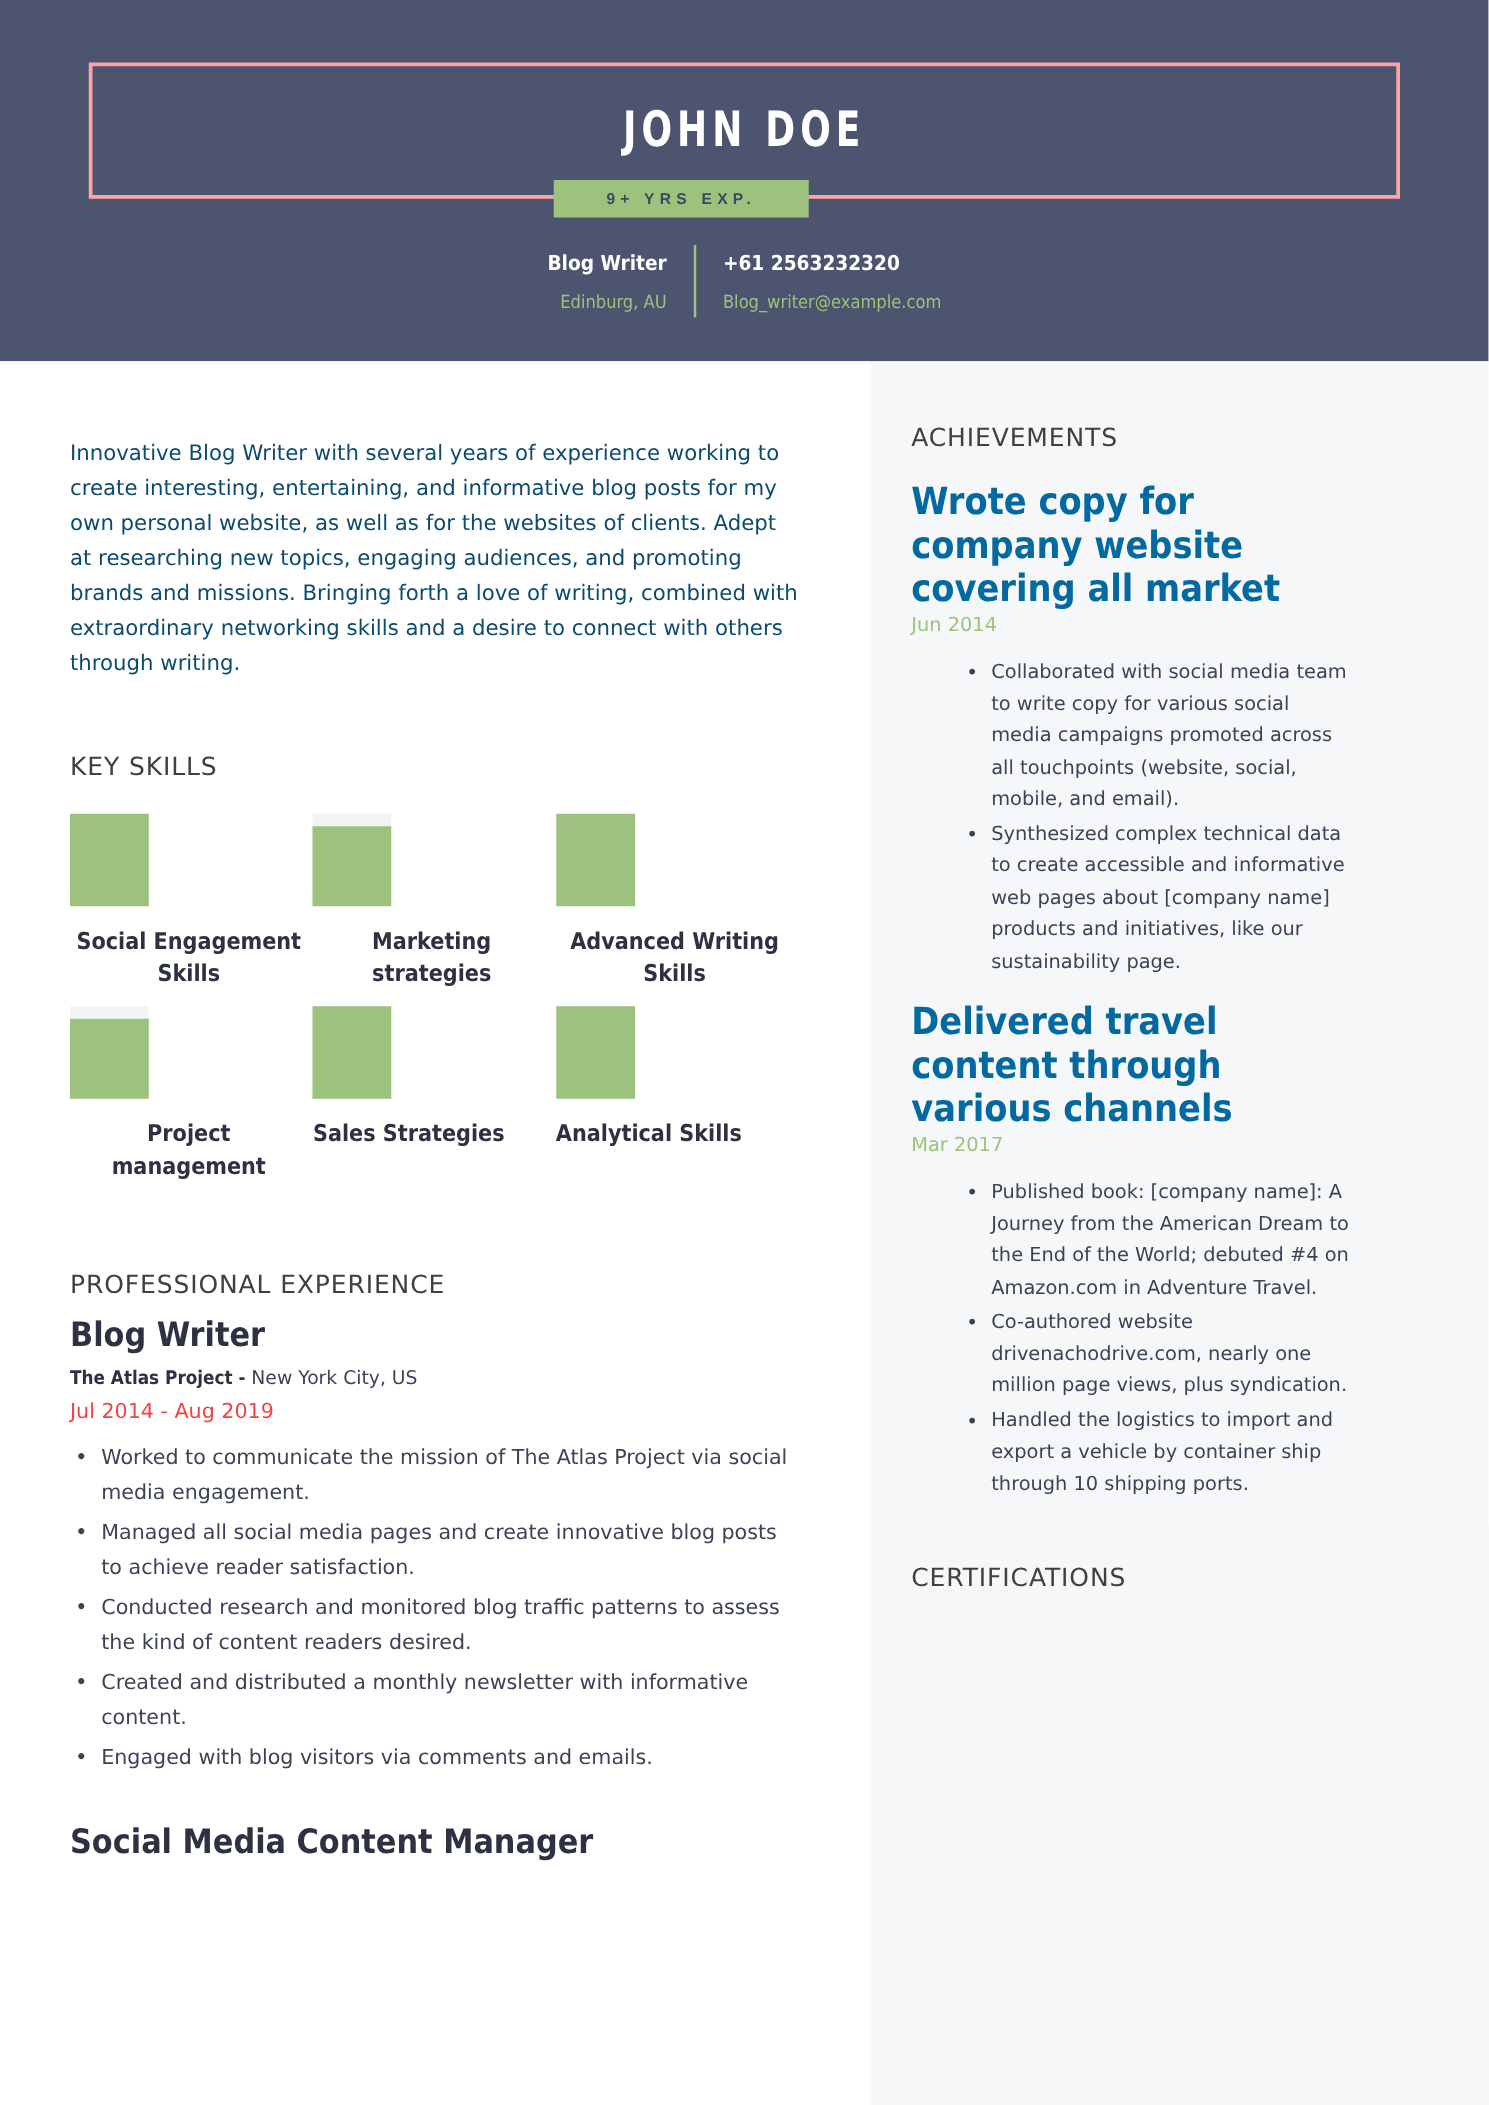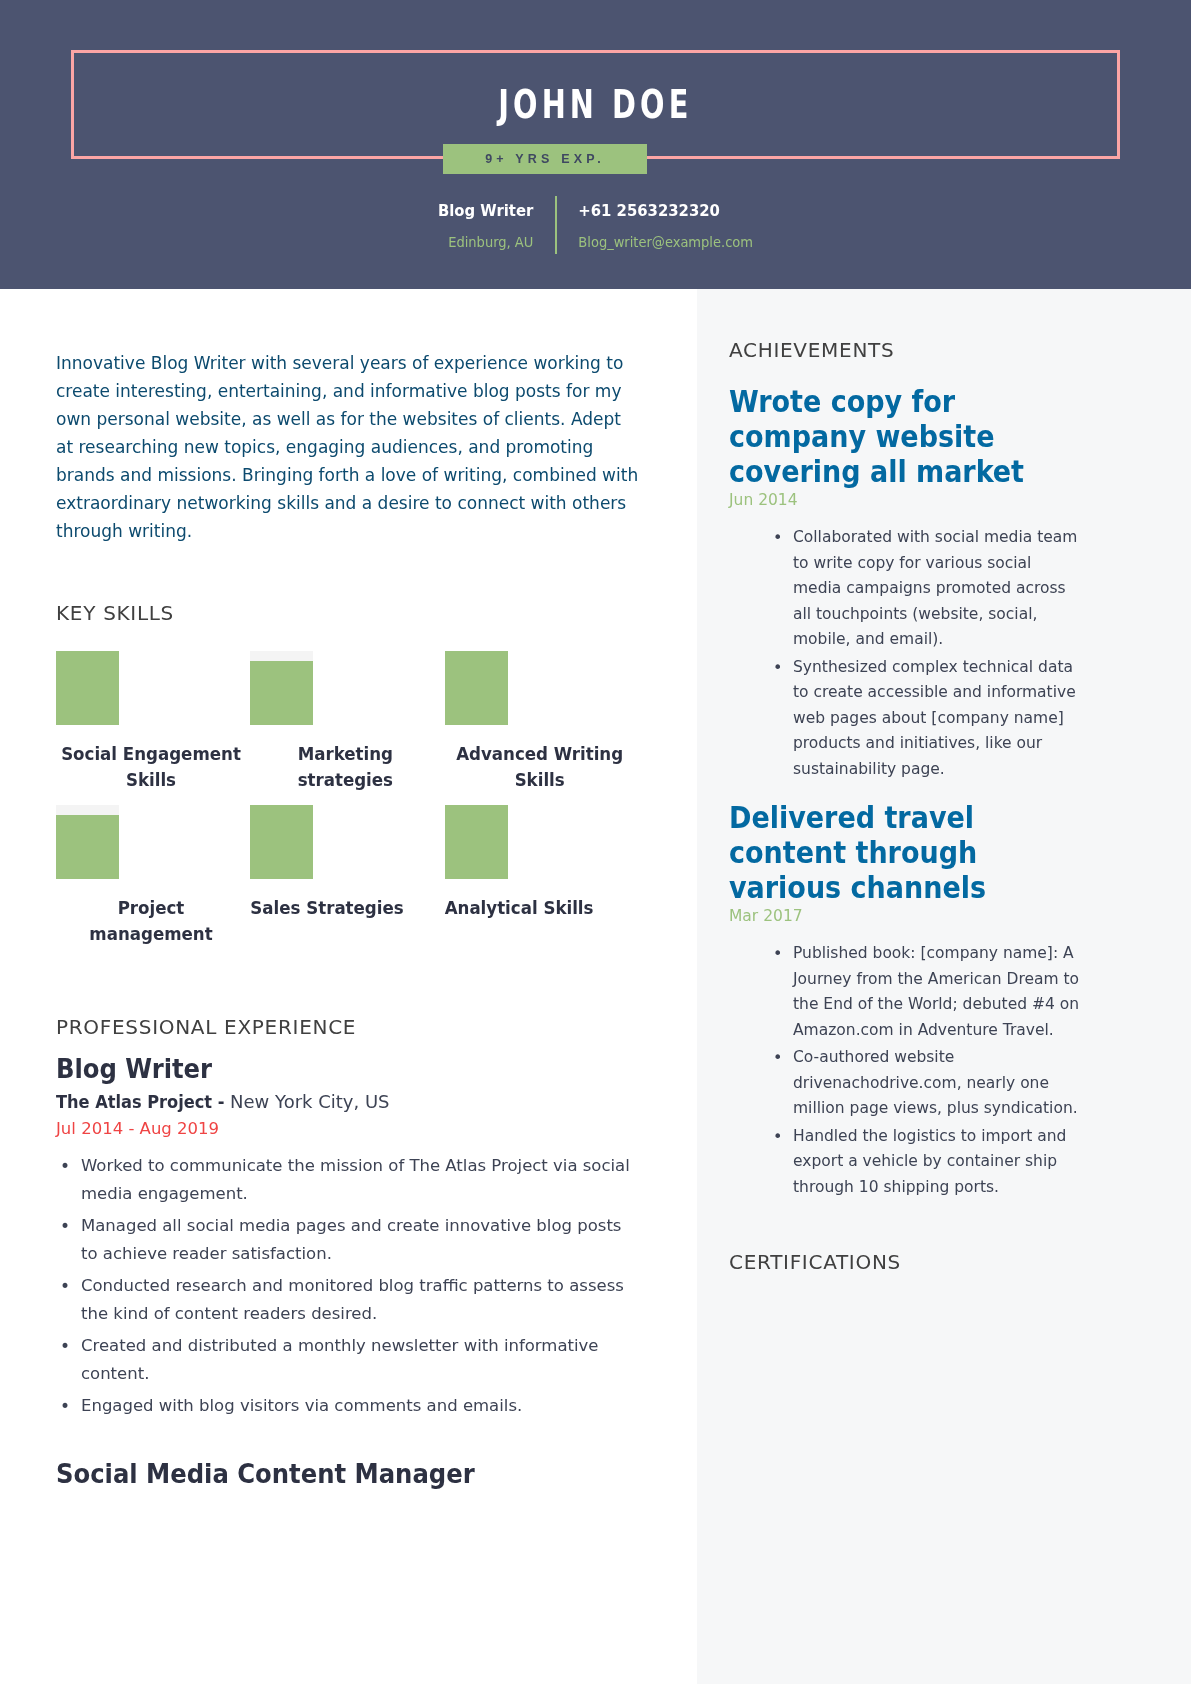--- a/index.html
+++ b/index.html
@@ -188,21 +188,21 @@
   .job { margin-top: 14px; }
   .job-title {
     color: #2d3142;
     font-family: "DejaVu Sans Condensed", "Liberation Sans Narrow", "Liberation Sans", sans-serif;
     font-size: 27px;
     font-weight: bold;
     margin-bottom: 6px;
   }
   .job-org {
     color: #3d4354;
-    font-size: 18px;
+    font-size: 15px;
     line-height: 24px;
     font-family: "DejaVu Sans", sans-serif;
   }
   .job-org b {
     font-family: "DejaVu Sans Condensed", "Liberation Sans Narrow", "Liberation Sans", sans-serif;
     font-weight: bold;
     color: #2d3142;
   }
   .job-dates {
     color: #ef4444;

